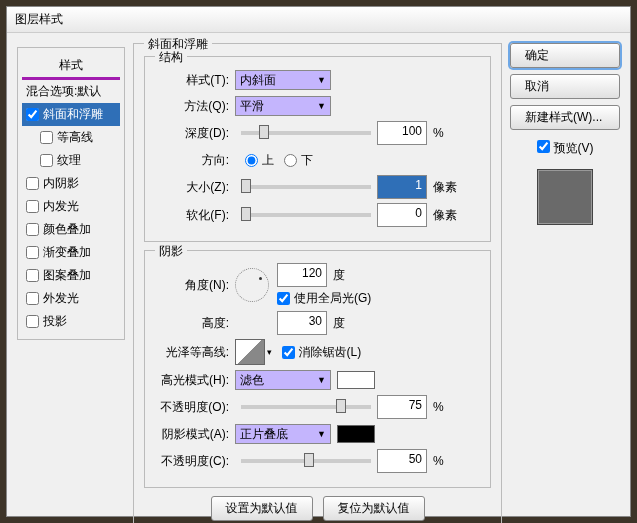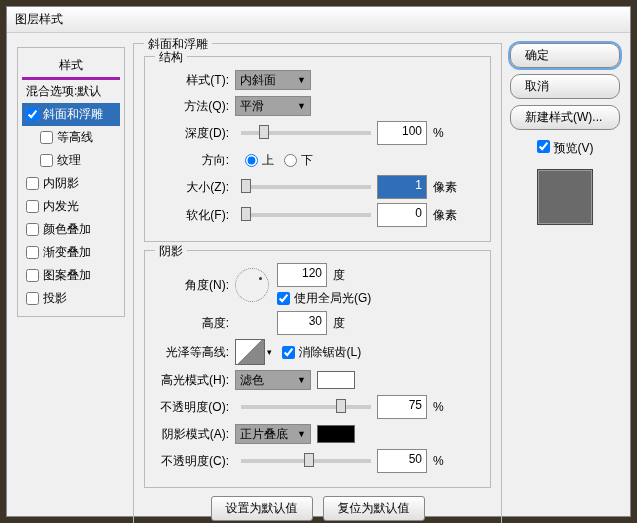--- a/index.html
+++ b/index.html
@@ -12,38 +12,38 @@
 .style-head { text-align: center; padding: 3px 0; border-bottom: 3px solid #a21caf; }
 .style-row { display: flex; align-items: center; padding: 3px 4px; gap: 4px; cursor: pointer; }
 .style-row.selected { background: #2f6fb7; color: #fff; }
 .style-row.indent { padding-left: 18px; }
 .cb { width: 13px; height: 13px; }
 .main-panel { flex: 1; }
 .group { border: 1px solid #bbb; padding: 8px 10px 10px 10px; position: relative; margin-bottom: 8px; }
 .group-label { position: absolute; top: -8px; left: 10px; background: #f0f0f0; padding: 0 4px; }
 .row { display: flex; align-items: center; margin: 4px 0; min-height: 22px; }
 .lbl { width: 80px; text-align: right; padding-right: 6px; }
-.sel { width: 76px; height: 20px; border: 1px solid #888; background: #a3a3a3; padding: 0 4px; display: flex; align-items: center; justify-content: space-between; }
+.sel { width: 96px; height: 20px; border: 1px solid #888; background: #c4b5fd; padding: 0 4px; display: flex; align-items: center; justify-content: space-between; }
 .caret { font-size: 9px; }
 .slider { flex: 1; max-width: 130px; height: 4px; background: #ccc; position: relative; margin: 0 6px; }
 .slider .thumb { position: absolute; width: 10px; height: 14px; background: #ddd; border: 1px solid #666; top: -6px; }
 .num { width: 50px; height: 24px; border: 1px solid #888; background: #fff; text-align: right; padding: 0 4px; line-height: 18px; }
 .num.hi { background: #2f6fb7; color: #fff; }
 .unit { margin-left: 6px; }
 .radio { margin: 0 4px 0 10px; }
 .swatch { width: 38px; height: 18px; border: 1px solid #666; }
 .swatch.white { background: #fff; }
 .swatch.black { background: #000; }
 .contour { width: 30px; height: 26px; border: 1px solid #666; background: linear-gradient(135deg,#fff 0%,#fff 48%,#888 50%,#888 100%); display: inline-block; }
 .angle-ctrl { width: 34px; height: 34px; border: 1px dotted #888; border-radius: 50%; position: relative; margin-right: 8px; }
 .angle-ctrl .dot { width: 3px; height: 3px; background: #333; border-radius: 50%; position: absolute; top: 8px; left: 23px; }
 .btn-row { display: flex; gap: 10px; justify-content: center; margin-top: 4px; }
 .btn { background: linear-gradient(#fff,#e0e0e0); border: 1px solid #888; border-radius: 3px; padding: 3px 14px; cursor: pointer; }
 .side-panel { width: 110px; display: flex; flex-direction: column; align-items: center; gap: 6px; }
-.side-btn { width: 100%; border-radius: 10px; }
+.side-btn { width: 100%; }
 .side-btn.primary { box-shadow: 0 0 0 2px #6fa8e6; }
 .preview-cb { display: flex; align-items: flex-start; gap: 4px; margin-top: 4px; }
 .preview-box { width: 56px; height: 56px; background: #6a6a6a; border: 1px solid #444; margin-top: 6px; box-shadow: inset 0 0 0 1px #999; }
 </style>
 </head>
 <body>
 
 <div class="dialog">
   <div class="titlebar">图层样式</div>
   <div class="body">
@@ -79,20 +79,24 @@
               <input type="checkbox" class="cb" style="">
               <span>颜色叠加</span>
             </div>
             <div class="style-row">
               <input type="checkbox" class="cb" style="">
               <span>渐变叠加</span>
             </div>
             <div class="style-row">
               <input type="checkbox" class="cb" style="">
               <span>图案叠加</span>
+            </div>
+            <div class="style-row">
+              <input type="checkbox" class="cb" style="">
+              <span>外发光</span>
             </div>
             <div class="style-row">
               <input type="checkbox" class="cb" style="">
               <span>投影</span>
             </div>
           </div>
       </div>
     </div>
 
     <div class="main-panel">

